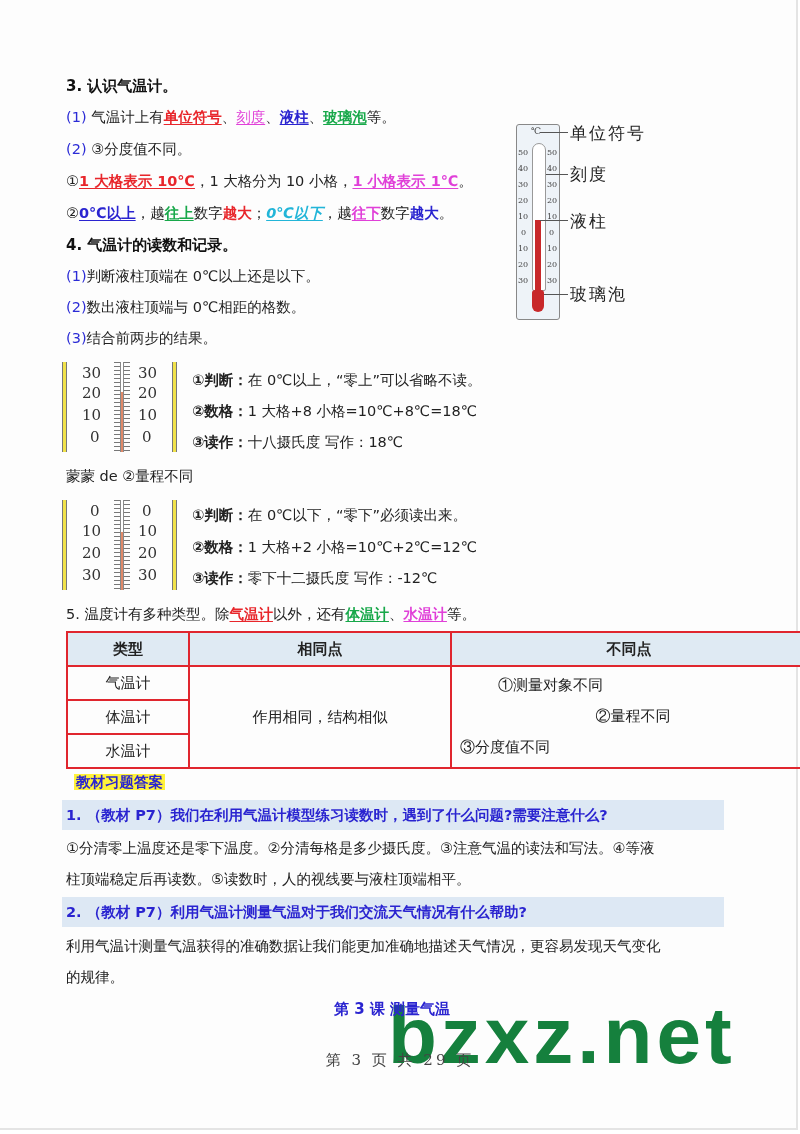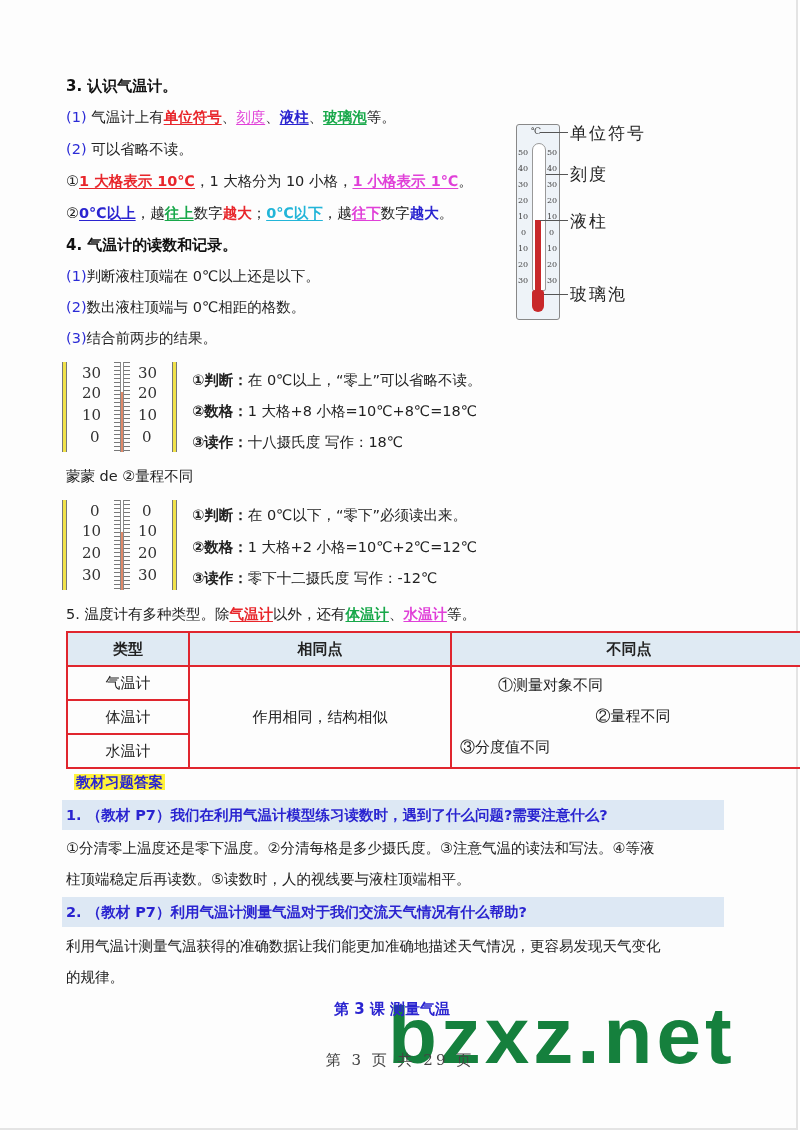--- a/index.html
+++ b/index.html
@@ -7,21 +7,21 @@
   body { font-family: "DejaVu Sans", "Liberation Sans", sans-serif; color: #222; position: relative; }
   .page { position: absolute; left: 0; top: 0; width: 798px; height: 1130px; background: #fdfdfd; border-right: 2px solid #e4e4e4; border-bottom: 2px solid #e4e4e4; }
   .line { position: absolute; left: 66px; font-size: 14.5px; line-height: 20px; white-space: nowrap; }
   .h { font-weight: bold; font-size: 15px; color: #111; }
   .num { color: #2b2bd6; }
   .u { text-decoration: underline; text-underline-offset: 2px; }
   .red { color: #e8262b; font-weight: bold; }
   .pink { color: #e040d8; }
   .blue { color: #2a24d0; font-weight: bold; }
   .green { color: #18a84a; font-weight: bold; }
-  .cyan { color: #22b5d8; }
+  .cyan { color: #22b5d8; font-style: italic; }
   .b { font-weight: bold; }
 
   
   .thermo-fig { position: absolute; left: 516px; top: 122px; width: 150px; height: 200px; }
   .thermo-card { position: absolute; left: 0; top: 2px; width: 44px; height: 196px; border: 1.5px solid #888; border-radius: 3px; background: #eef3f8; }
   .thermo-tube { position: absolute; left: 15px; top: 18px; width: 14px; height: 148px; border: 1px solid #999; border-radius: 7px 7px 2px 2px; background: #fff; }
   .thermo-liquid { position: absolute; left: 19px; top: 98px; width: 6px; height: 80px; background: #c8282a; }
   .thermo-bulb { position: absolute; left: 16px; top: 168px; width: 12px; height: 22px; background: #c8282a; border-radius: 3px 3px 6px 6px; }
   .tick-lbl { position: absolute; font-family: "DejaVu Serif", serif; font-size: 8px; color: #444; }
   .callout { position: absolute; font-family: "DejaVu Serif", serif; font-size: 17px; color: #222; letter-spacing: 2px; }
@@ -58,21 +58,21 @@
 
   <div class="line h" style="top:76px;">3. 认识气温计。</div>
 
   <div class="line" style="top:107px;">
     <span class="num">(1)</span>
     <span>气温计上有</span><span class="red u">单位符号</span><span>、</span><span class="pink u">刻度</span><span>、</span><span class="blue u">液柱</span><span>、</span><span class="green u">玻璃泡</span><span>等。</span>
   </div>
 
   <div class="line" style="top:139px;">
     <span class="num">(2)</span>
-    <span>可以省略不读。</span>
+    <span>③分度值不同。</span>
   </div>
 
   <div class="line" style="top:171px;">
     <span>①</span><span class="red u">1 大格表示 10℃</span><span>，1 大格分为 10 小格，</span><span class="pink u b">1 小格表示 1℃</span><span>。</span>
   </div>
 
   <div class="line" style="top:203px;">
     <span>②</span><span class="blue u">0℃以上</span><span>，越</span><span class="green u">往上</span><span>数字</span><span class="red">越大</span><span>；</span><span class="cyan u b">0℃以下</span><span>，越</span><span class="pink u b">往下</span><span>数字</span><span class="blue">越大</span><span>。</span>
   </div>
 

